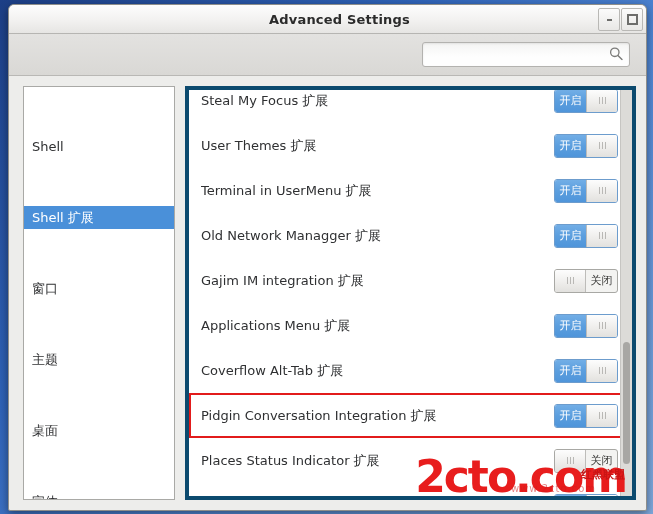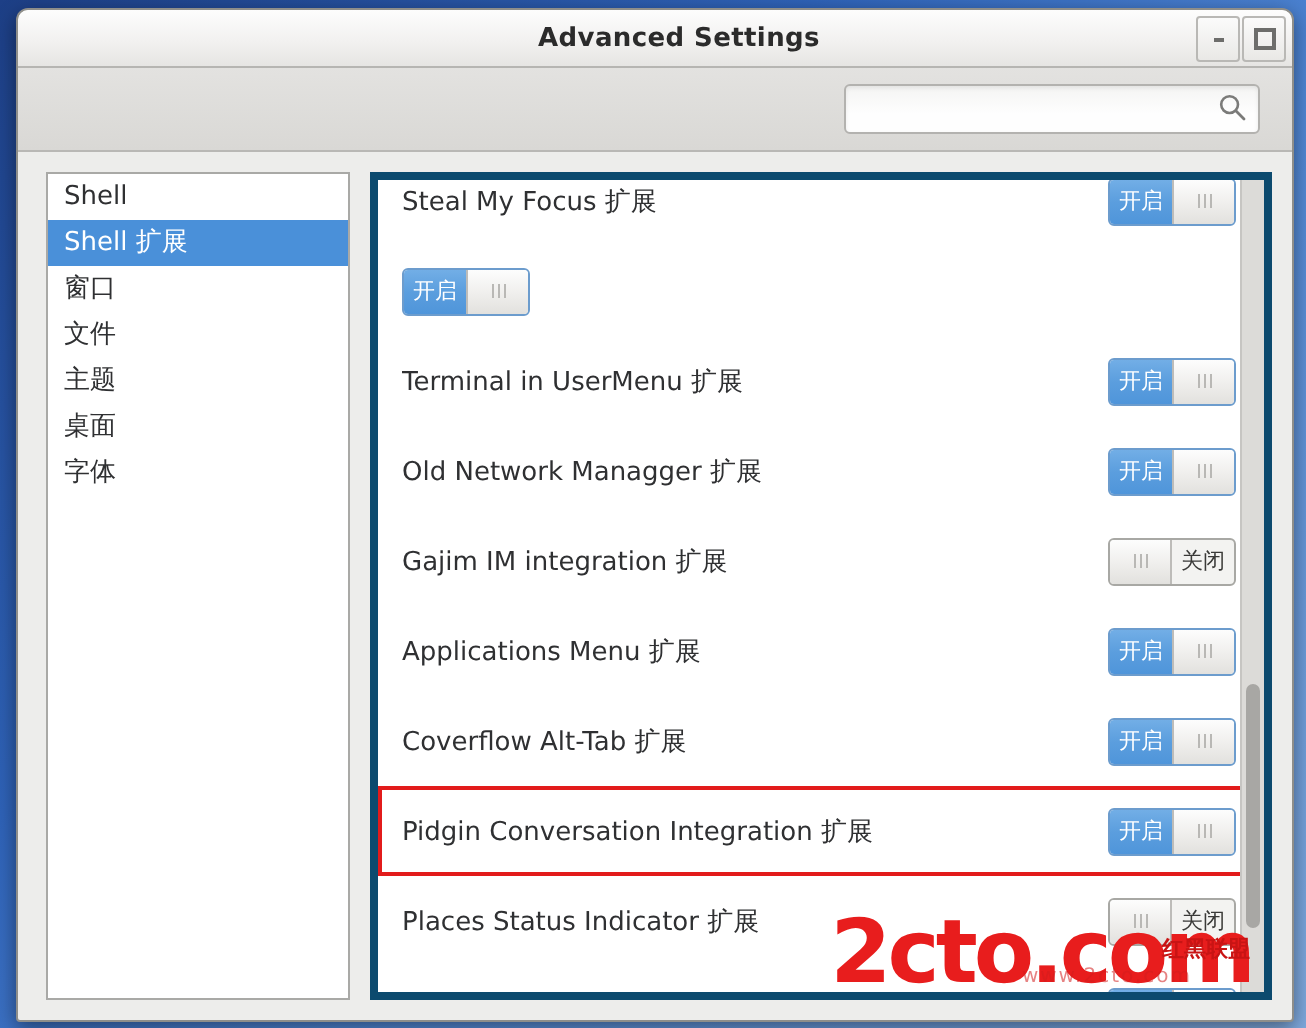--- a/index.html
+++ b/index.html
@@ -139,20 +139,21 @@
     overflow: hidden;
   }
   .side-item {
     height: 23px;
     line-height: 23px;
     padding: 0 0 0 8px;
     font-size: 13px;
     color: #2f3032;
     white-space: nowrap;
     overflow: hidden;
+    margin-top: 48px;
   }
   .side-item.selected {
     background: #4a90d9;
     color: #ffffff;
   }
 
   
   #list-panel {
     flex: 1 1 auto;
     position: relative;
@@ -327,40 +328,40 @@
       </span>
     </div>
   </div>
 
   <div id="body">
 
     <div id="sidebar">
         <div class="side-item"><span>Shell</span></div>
         <div class="side-item selected"><span>Shell 扩展</span></div>
         <div class="side-item"><span>窗口</span></div>
-        <div class="side-item"><span>文件</span></div>
         <div class="side-item"><span>主题</span></div>
         <div class="side-item"><span>桌面</span></div>
         <div class="side-item"><span>字体</span></div>
       </div>
 
     <div id="list-panel">
       <div id="list-inner">
           <div class="ext-row">
             <div class="ext-label">Steal My Focus 扩展</div>
             <div class="toggle on">
               <div class="tg-label">开启</div>
               <div class="tg-handle">
                 <span class="grip"></span>
                 <span class="grip"></span>
                 <span class="grip"></span>
               </div>
             </div>
           </div>
           <div class="ext-row">
+            <div class="ext-label">User Themes 扩展</div>
             <div class="toggle on">
               <div class="tg-label">开启</div>
               <div class="tg-handle">
                 <span class="grip"></span>
                 <span class="grip"></span>
                 <span class="grip"></span>
               </div>
             </div>
           </div>
           <div class="ext-row">

